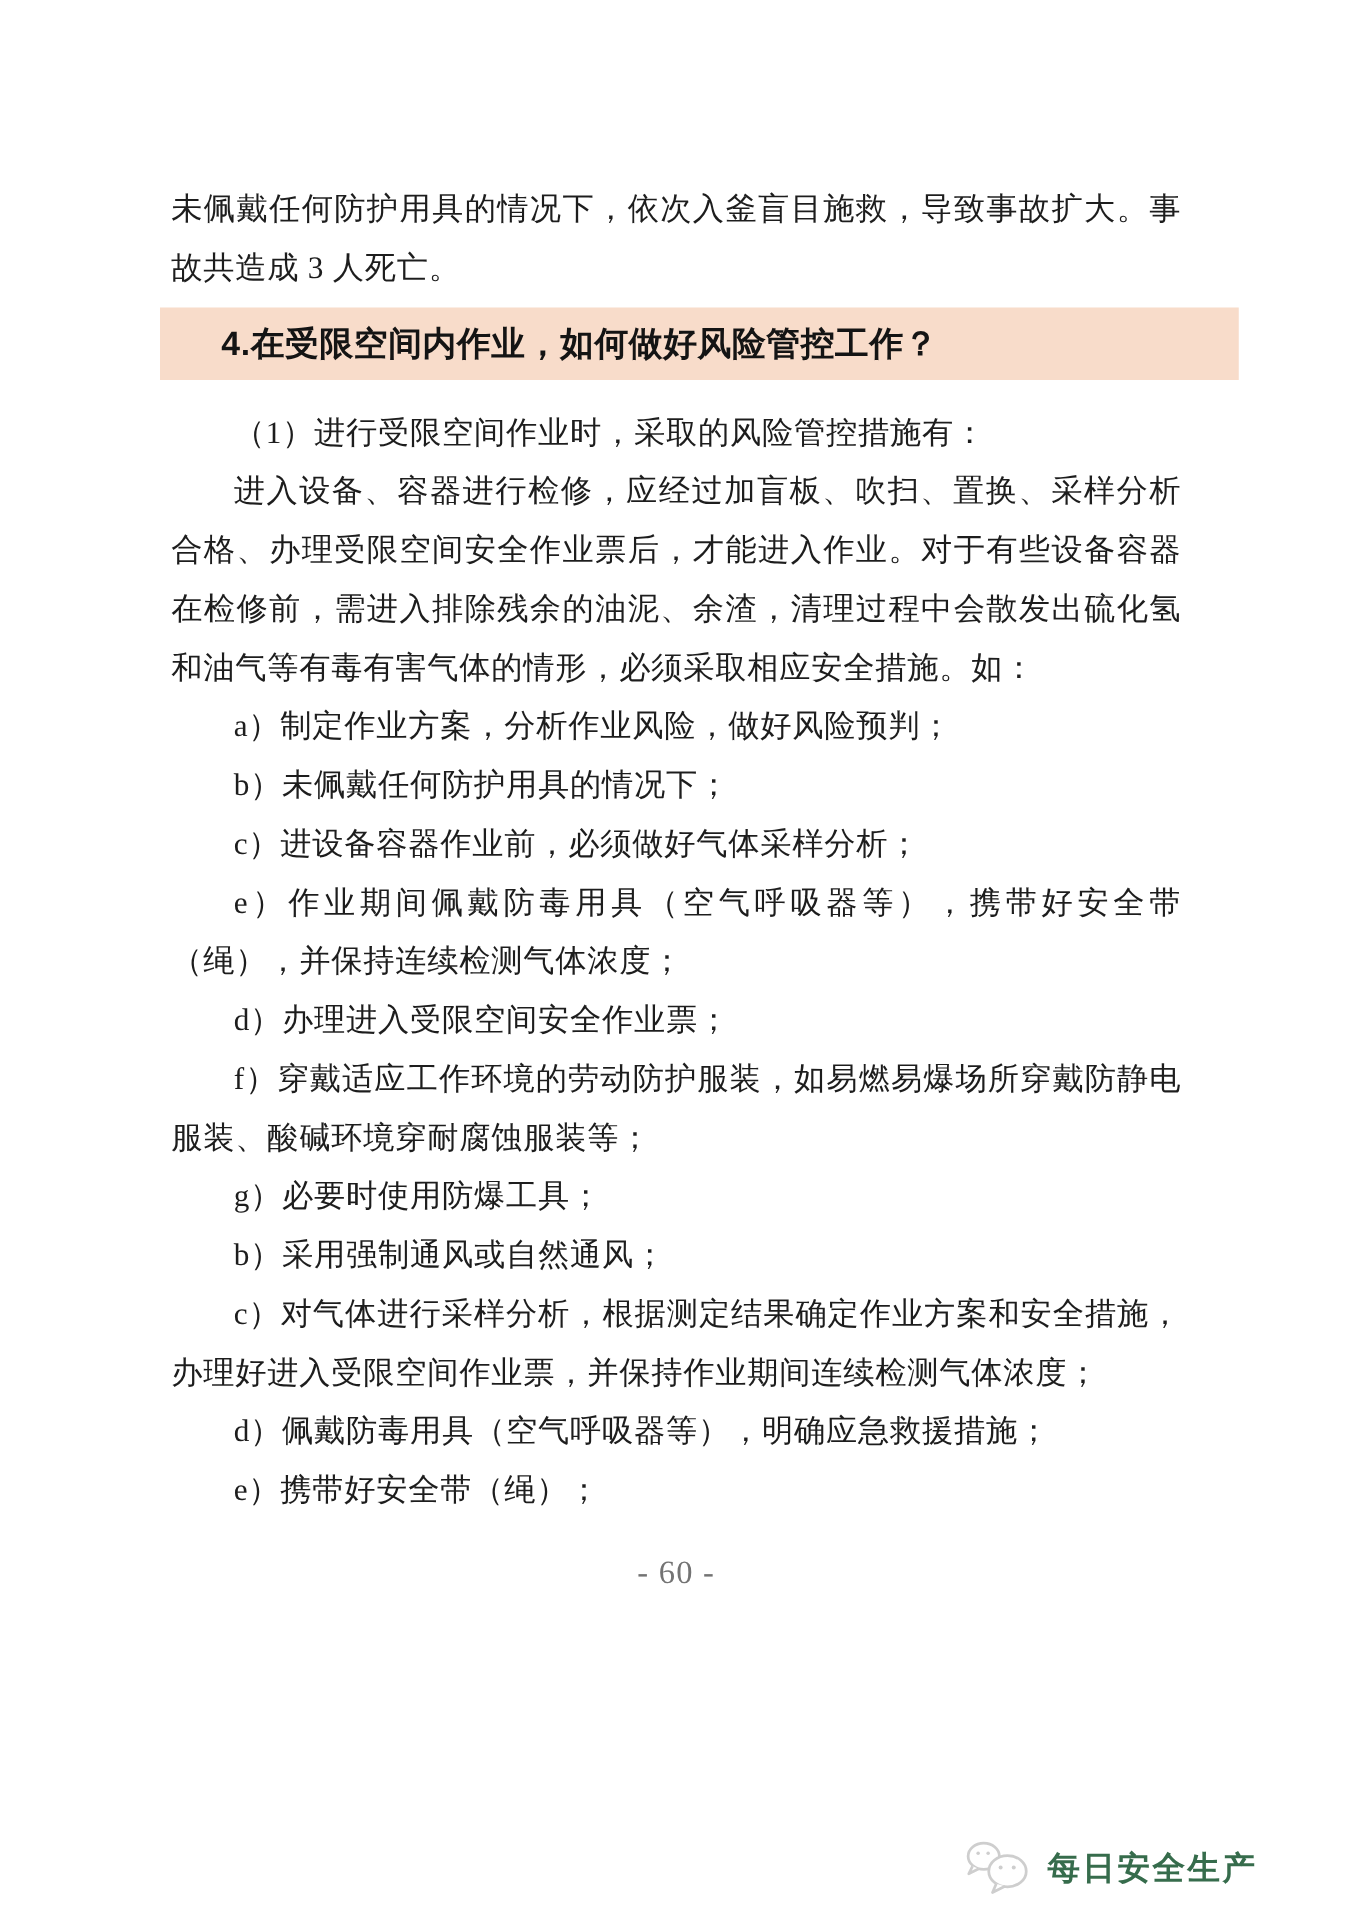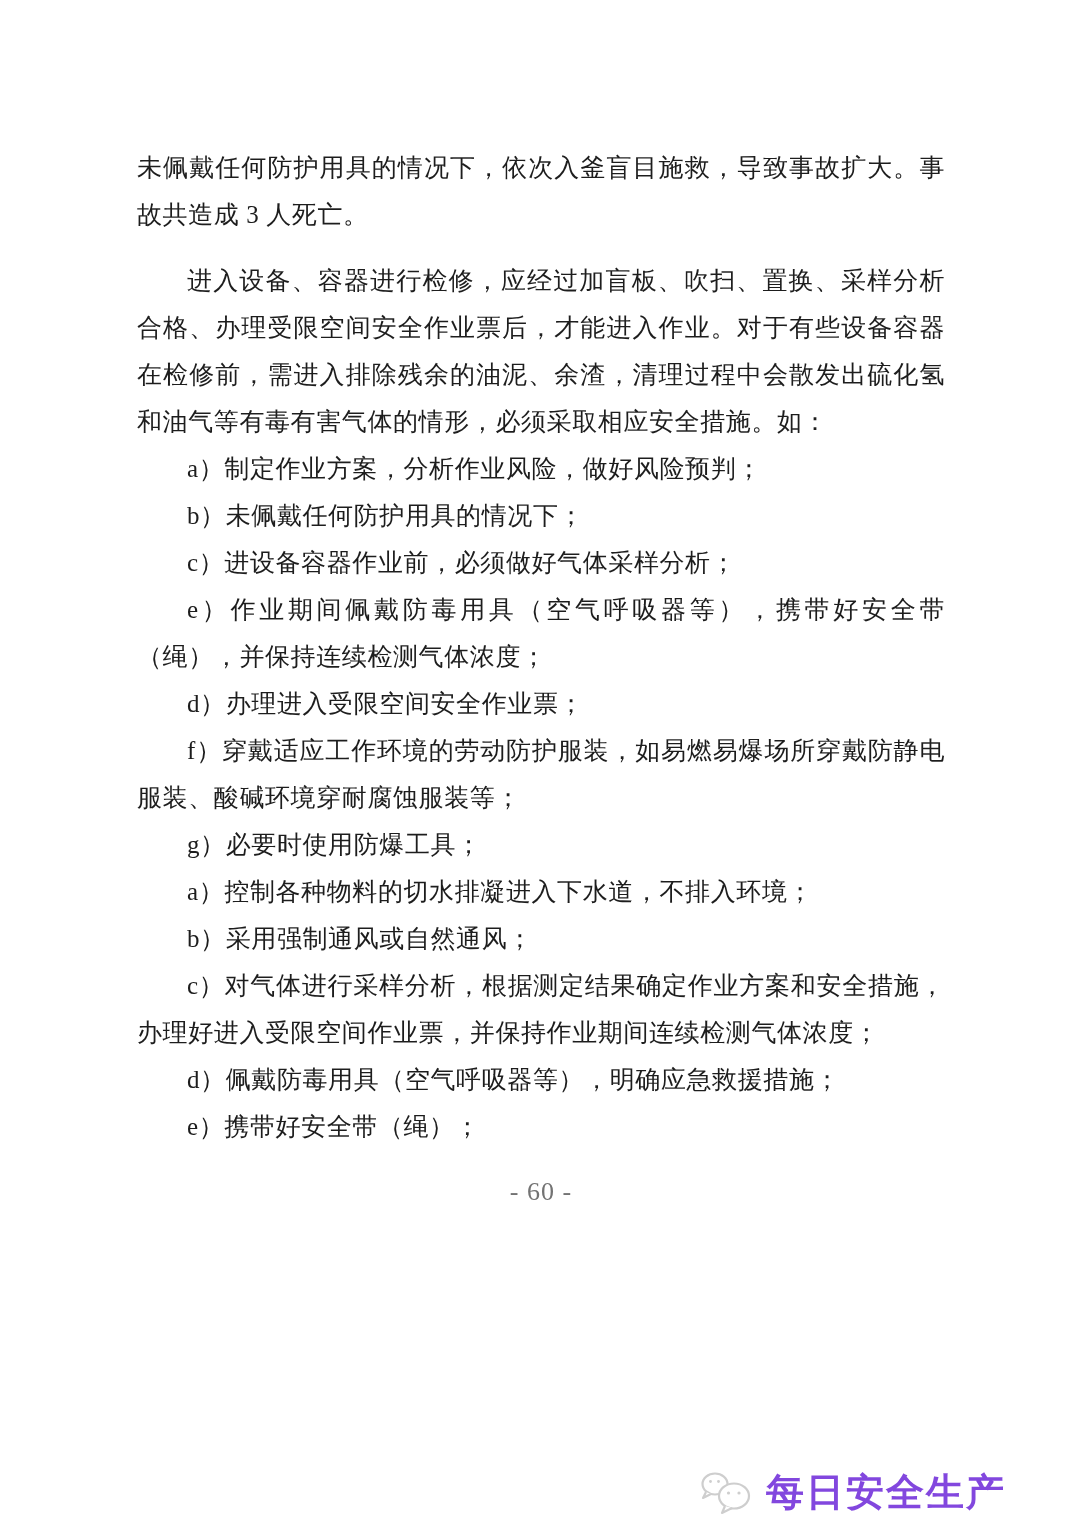--- a/index.html
+++ b/index.html
@@ -58,46 +58,49 @@
     right: 44px;
     bottom: 26px;
     display: flex;
     align-items: center;
     gap: 10px;
     opacity: 0.85;
   }
   .watermark .wm-text {
     font-family: Liberation Sans, sans-serif;
     font-weight: 700;
-    font-size: 38px;
+    font-size: 26px;
     letter-spacing: 2px;
-    color: #6d28d9;
+    color: #14532d;
     white-space: nowrap;
   }
   .wm-icon svg { display: block; }
 </style>
 </head>
 <body>
 
 <div class="page">
   <div class="content body-text">
 
     <p>未佩戴任何防护用具的情况下，依次入釜盲目施救，导致事故扩大。事故共造成 3 人死亡。</p>
 
+    <div class="heading-bar">
+      <span class="heading-text">4.在受限空间内作业，如何做好风险管控工作？</span>
+    </div>
 
     <div class="paragraphs">
+      <p class="indent">（1）进行受限空间作业时，采取的风险管控措施有：</p>
       <p class="indent">进入设备、容器进行检修，应经过加盲板、吹扫、置换、采样分析合格、办理受限空间安全作业票后，才能进入作业。对于有些设备容器在检修前，需进入排除残余的油泥、余渣，清理过程中会散发出硫化氢和油气等有毒有害气体的情形，必须采取相应安全措施。如：</p>
       <p class="indent">a）制定作业方案，分析作业风险，做好风险预判；</p>
       <p class="indent">b）未佩戴任何防护用具的情况下；</p>
       <p class="indent">c）进设备容器作业前，必须做好气体采样分析；</p>
       <p class="indent">e）作业期间佩戴防毒用具（空气呼吸器等），携带好安全带（绳），并保持连续检测气体浓度；</p>
       <p class="indent">d）办理进入受限空间安全作业票；</p>
       <p class="indent">f）穿戴适应工作环境的劳动防护服装，如易燃易爆场所穿戴防静电服装、酸碱环境穿耐腐蚀服装等；</p>
       <p class="indent">g）必要时使用防爆工具；</p>
-      <p class="indent">a）控制各种物料的切水排凝进入下水道，不排入环境；</p>
       <p class="indent">b）采用强制通风或自然通风；</p>
       <p class="indent">c）对气体进行采样分析，根据测定结果确定作业方案和安全措施，办理好进入受限空间作业票，并保持作业期间连续检测气体浓度；</p>
       <p class="indent">d）佩戴防毒用具（空气呼吸器等），明确应急救援措施；</p>
       <p class="indent">e）携带好安全带（绳）；</p>
     </div>
 
     <div class="page-number">- 60 -</div>
   </div>
 
   <div class="watermark">

